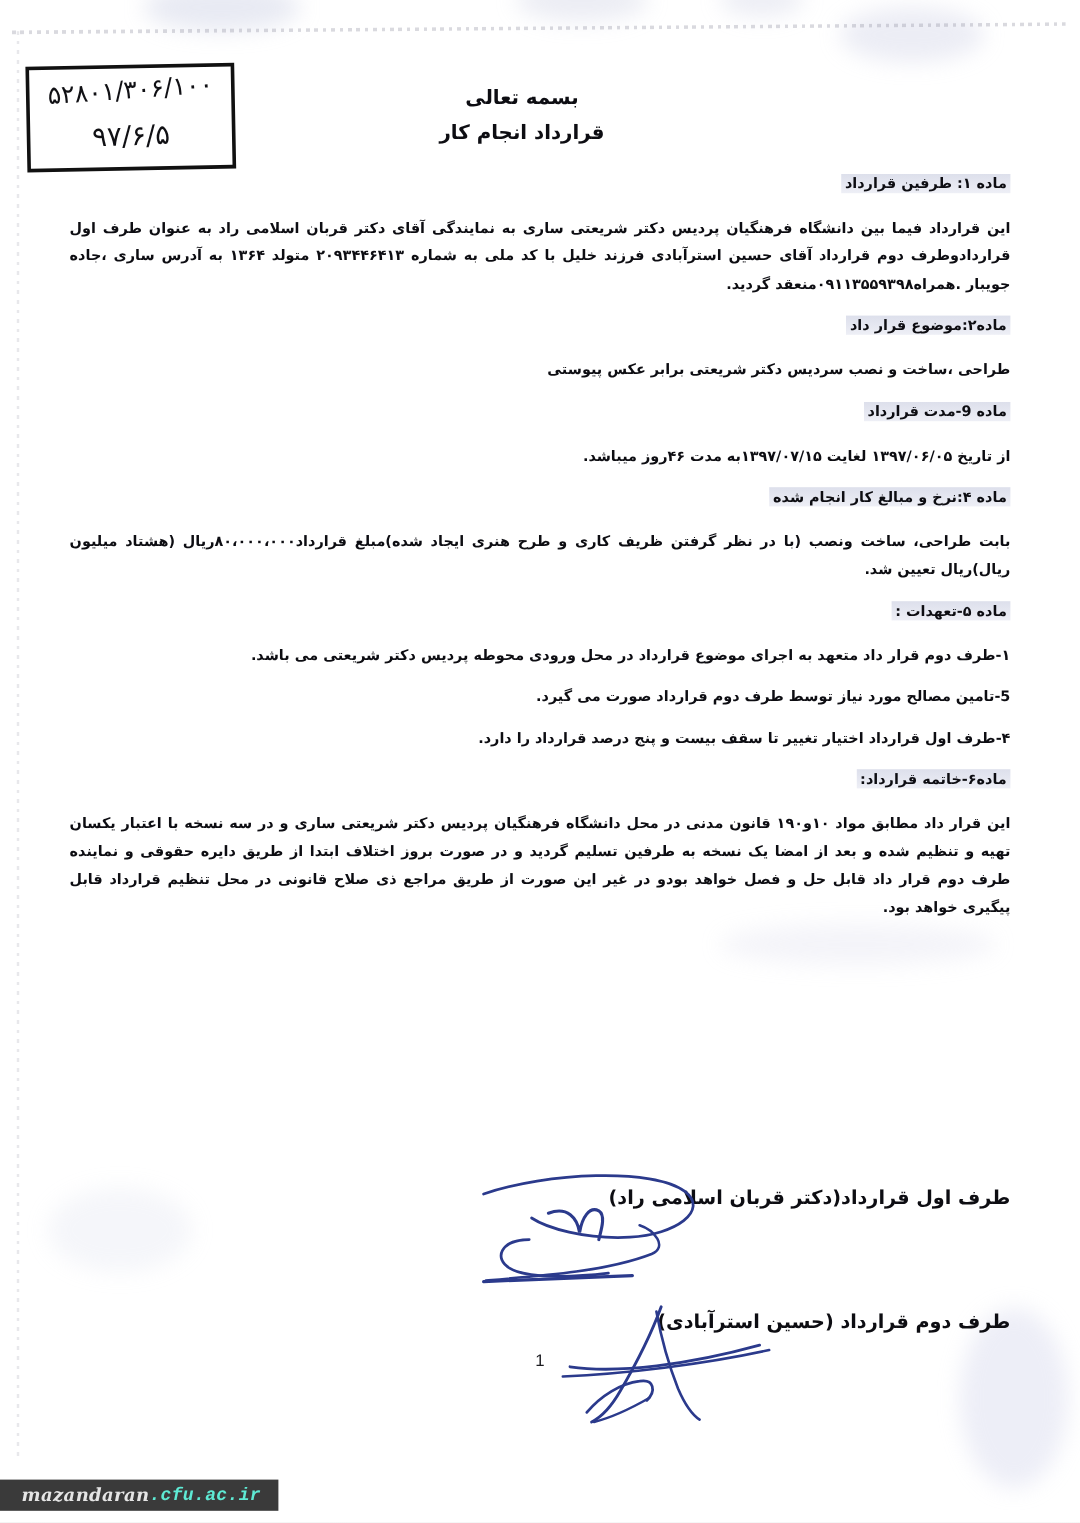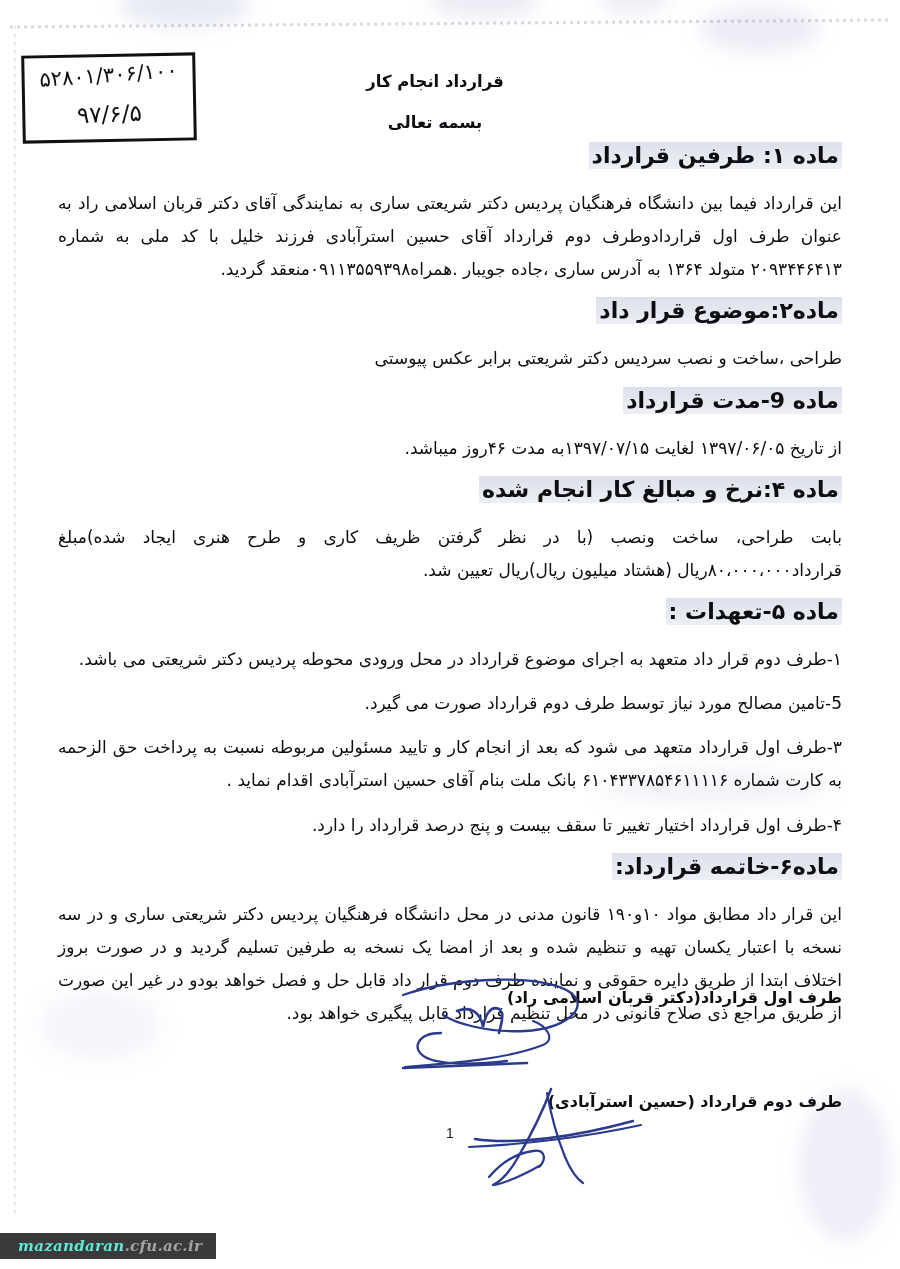--- a/index.html
+++ b/index.html
@@ -101,35 +101,35 @@
     font-weight: bold;
     font-size: 16.5px;
     letter-spacing: .2px;
     margin: 0 0 10px 0;
     padding-right: 30px;
   }
   .center-head.second { margin-bottom: 22px; }
 
   .art-head {
     font-weight: bold;
-    font-size: 22px;
+    font-size: 12px;
     margin: 0 0 9px 0;
     background: linear-gradient(to bottom, rgba(215,218,232,.85), rgba(226,228,240,.6));
     display: inline-block;
     padding: 1px 3px;
   }
   .head-row { text-align: right; margin: 0 0 9px 0; }
 
   p.para {
     margin: 0 0 11px 0;
-    font-size: 17px;
+    font-size: 12px;
     line-height: 1.95;
     text-align: justify;
     text-justify: inter-word;
-    font-weight: normal;
+    font-weight: bold;
   }
   p.para.nj { text-align: right; }
 
   .bidi { unicode-bidi: plaintext; }
 
   
   .sig-block { position: absolute; right: 58px; }
   .sig-label {
     font-size: 16px;
     font-weight: bold;
@@ -164,22 +164,22 @@
     align-items: center;
     padding: 0 14px 0 18px;
     background: #3a3a3a;
     font-family: "DejaVu Serif", "Liberation Serif", serif;
     font-style: italic;
     font-weight: bold;
     font-size: 15px;
     letter-spacing: .3px;
     direction: ltr;
   }
-  .footer-left  { color: #5eead4; }
-  .footer-right { color: #a3a3a3; }
+  .footer-left  { color: #e5e5e5; }
+  .footer-right { color: #5eead4; font-family: Liberation Mono, monospace; }
   .footer-shade {
     position: absolute;
     left: 0;
     top: 1225px;
     width: 900px;
     height: 44px;
     background: linear-gradient(to right, #1e1e1e 0%, #2c2c2c 22%, #3d3d3d 55%, #4a4a4a 100%);
     z-index: -1;
   }
 </style>
@@ -200,22 +200,22 @@
   <div class="scan-edge-top"></div>
   <div class="scan-edge-left"></div>
 
   <div class="stamp-box">
     <div class="stamp-line stamp-top">۵۲۸۰۱/۳۰۶/۱۰۰</div>
     <div class="stamp-line stamp-bottom">۹۷/۶/۵</div>
   </div>
 
   <div class="content">
 
+    <div class="center-head">بسمه تعالی</div>
     <div class="center-head second">قرارداد انجام کار</div>
-    <div class="center-head">بسمه تعالی</div>
 
     <div class="head-row">
       <span class="art-head">ماده ۱: طرفین قرارداد</span>
     </div>
     <p class="para bidi">این قرارداد فیما بین دانشگاه فرهنگیان پردیس دکتر شریعتی ساری به نمایندگی آقای دکتر قربان اسلامی راد به عنوان طرف اول قراردادوطرف دوم قرارداد آقای حسین استرآبادی فرزند خلیل با کد ملی به شماره ۲۰۹۳۴۴۶۴۱۳ متولد ۱۳۶۴ به آدرس ساری ،جاده جویبار .همراه۰۹۱۱۳۵۵۹۳۹۸منعقد گردید.</p>
 
     <div class="head-row">
       <span class="art-head">ماده۲:موضوع قرار داد</span>
     </div>
     <p class="para nj bidi">طراحی ،ساخت و نصب سردیس دکتر شریعتی برابر عکس پیوستی</p>
@@ -228,21 +228,20 @@
     <div class="head-row">
       <span class="art-head">ماده ۴:نرخ و مبالغ کار انجام شده</span>
     </div>
     <p class="para bidi">بابت طراحی، ساخت ونصب (با در نظر گرفتن ظریف کاری و طرح هنری ایجاد شده)مبلغ قرارداد۸۰،۰۰۰،۰۰۰ریال (هشتاد میلیون ریال)ریال تعیین شد.</p>
 
     <div class="head-row">
       <span class="art-head">ماده ۵-تعهدات :</span>
     </div>
     <p class="para bidi">۱-طرف دوم قرار داد متعهد به اجرای موضوع قرارداد در محل ورودی محوطه پردیس دکتر شریعتی می باشد.</p>
     <p class="para nj bidi">5-تامین مصالح مورد نیاز توسط طرف دوم قرارداد صورت می گیرد.</p>
-    <p class="para bidi">۳-طرف اول قرارداد متعهد می شود که بعد از انجام کار و تایید مسئولین مربوطه نسبت به پرداخت حق الزحمه به کارت شماره ۶۱۰۴۳۳۷۸۵۴۶۱۱۱۱۶ بانک ملت بنام آقای حسین استرآبادی اقدام نماید .</p>
     <p class="para nj bidi">۴-طرف اول قرارداد اختیار تغییر تا سقف بیست و پنج درصد قرارداد را دارد.</p>
 
     <div class="head-row">
       <span class="art-head">ماده۶-خاتمه قرارداد:</span>
     </div>
     <p class="para bidi">این قرار داد مطابق مواد ۱۰و۱۹۰ قانون مدنی در محل دانشگاه فرهنگیان پردیس دکتر شریعتی ساری و در سه نسخه با اعتبار یکسان تهیه و تنظیم شده و بعد از امضا یک نسخه به طرفین تسلیم گردید و در صورت بروز اختلاف ابتدا از طریق دایره حقوقی و نماینده طرف دوم قرار داد قابل حل و فصل خواهد بودو در غیر این صورت از طریق مراجع ذی صلاح قانونی در محل تنظیم قرارداد قابل پیگیری خواهد بود.</p>
 
   </div>
 
   <div class="sig-block sig-one">

